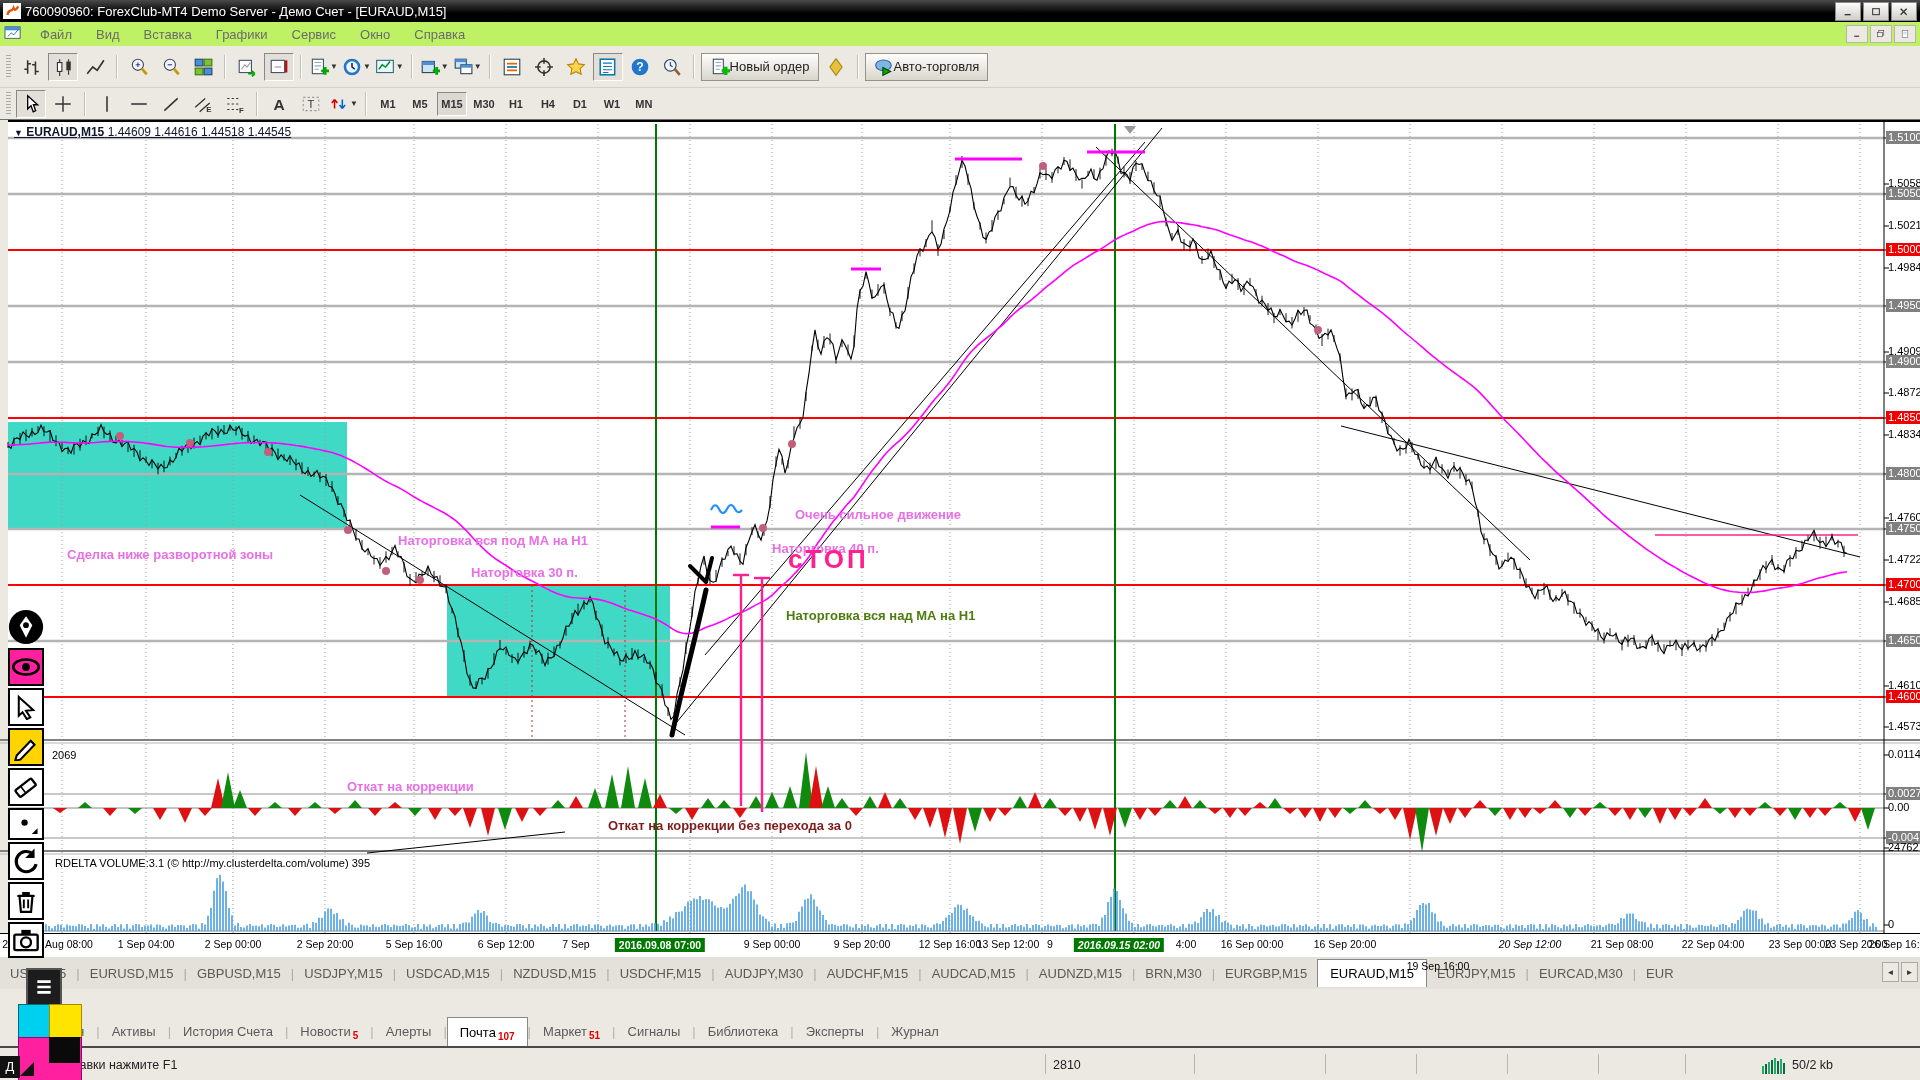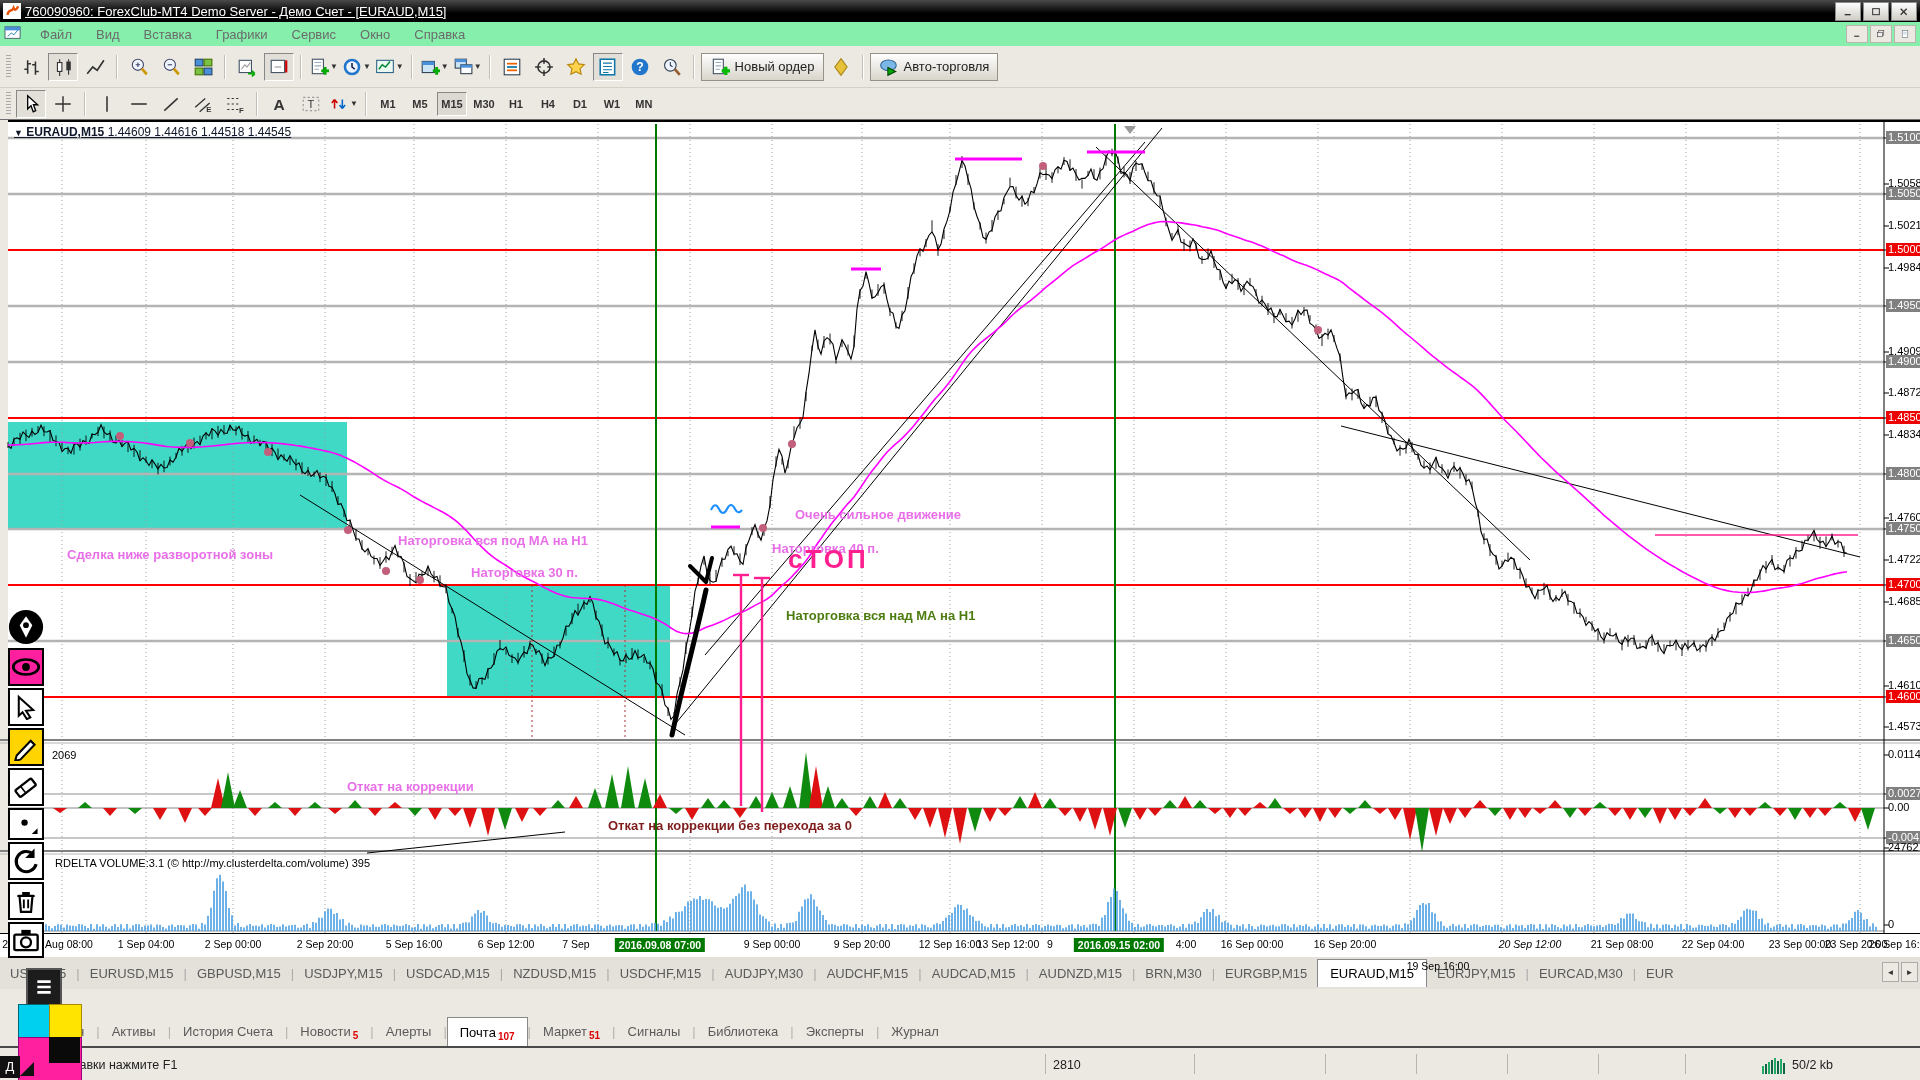--- a/index.html
+++ b/index.html
@@ -1,40 +1,40 @@
 <!DOCTYPE html>
 <html><head>
 <meta charset="utf-8">
 <style>
   html,body{margin:0;padding:0;width:1920px;height:1080px;overflow:hidden;
     font-family:"Liberation Sans","DejaVu Sans",sans-serif;background:#ece9e2;}
   #app{position:relative;width:1920px;height:1080px;}
   
   #titlebar{position:absolute;left:0;top:0;width:1920px;height:22px;
     background:linear-gradient(#4a4a4a,#000 60%);color:#fff;display:flex;align-items:center;}
-  #titlebar .ttext{font-size:13px;margin-left:4px;text-decoration:underline;}
+  #titlebar .ttext{font-size:13px;margin-left:4px;}
   .winbtns{position:absolute;right:3px;top:2px;display:flex;gap:2px;}
   .wbtn{width:24px;height:17px;background:linear-gradient(#fdfdfd,#cfcdc6);
     border:1px solid #8b8b8b;display:flex;align-items:center;justify-content:center;}
-  #menubar{position:absolute;left:0;top:22px;width:1920px;height:24px;background:#86efac;
+  #menubar{position:absolute;left:0;top:22px;width:1920px;height:24px;background:#bef264;
     border-bottom:1px solid #c9c6bf;display:flex;align-items:center;font-size:13px;color:#6b6b6b;}
   .menu-item{padding:0 12px;}
   #menuright{position:absolute;right:4px;top:25px;display:flex;gap:2px;}
   .mbtn{width:20px;height:16px;background:#ece9e2;border:1px solid #b8b5ae;
     display:flex;align-items:center;justify-content:center;}
   
   #toolbar1{position:absolute;left:0;top:46px;width:1920px;height:42px;background:#ece9e2;
     border-bottom:1px solid #d4d1ca;display:flex;align-items:center;padding-left:6px;box-sizing:border-box;}
   #toolbar2{position:absolute;left:0;top:88px;width:1920px;height:32px;background:#ece9e2;
     border-bottom:1px solid #6e6e6e;display:flex;align-items:center;padding-left:6px;box-sizing:border-box;}
   .tbtn{height:26px;min-width:28px;display:flex;align-items:center;justify-content:center;
     border:1px solid transparent;margin:0 1px;background:transparent;}
   .tbtn.active{border-color:#888 #fff #fff #888;background:#e2dfd8;}
   .tbtn .dd{font-size:8px;color:#333;margin-left:1px;}
-  .tbtn .lbl{font-size:13px;color:#222;margin-left:5px;white-space:nowrap;}
+  .tbtn .lbl{font-size:13px;color:#222;white-space:nowrap;}
   .tbtn.framed{border:1px solid #979288;background:linear-gradient(#fefefe,#d9d5cb);padding:0 8px;}
   .tsep{width:1px;height:24px;background:#c2bfb8;border-right:1px solid #fff;margin:0 5px;}
   .tgrip{width:5px;height:24px;margin-right:4px;
     background:repeating-linear-gradient(#aaa 0 1px,transparent 1px 3px);}
   .tfbtn{width:28px;height:22px;display:flex;align-items:center;justify-content:center;
     font-size:11px;font-weight:bold;color:#333;border:1px solid transparent;margin:0 1px;}
   .tfbtn.active{border-color:#888 #fff #fff #888;background:#dcd9d2;}
   
   #chartwrap{position:absolute;left:0;top:120px;width:1920px;height:836px;background:#ece9e2;}
   #plotbg{position:absolute;left:8px;top:0;width:1912px;height:813px;background:#fff;border-top:2px solid #000;}
@@ -666,21 +666,21 @@
         <div class="tlab" style="left: 325px;">2 Sep 20:00</div>
         <div class="tlab" style="left: 414px;">5 Sep 16:00</div>
         <div class="tlab" style="left: 506px;">6 Sep 12:00</div>
         <div class="tlab" style="left: 576px;">7 Sep</div>
         <div class="tlab green" style="left: 660px;">2016.09.08 07:00</div>
         <div class="tlab" style="left: 772px;">9 Sep 00:00</div>
         <div class="tlab" style="left: 862px;">9 Sep 20:00</div>
         <div class="tlab" style="left: 950px;">12 Sep 16:00</div>
         <div class="tlab" style="left: 1008px;">13 Sep 12:00</div>
         <div class="tlab" style="left: 1050px;">9</div>
-        <div class="tlab green" style="left: 1119px;">2016.09.15 02:00</div>
+        <div class="tlab green" style="left: 1119px; font-style: italic;">2016.09.15 02:00</div>
         <div class="tlab" style="left: 1186px;">4:00</div>
         <div class="tlab" style="left: 1252px;">16 Sep 00:00</div>
         <div class="tlab" style="left: 1345px;">16 Sep 20:00</div>
         <div class="tlab" style="left: 1438px; margin-top: 22px;">19 Sep 16:00</div>
         <div class="tlab" style="left: 1530px; font-style: italic;">20 Sep 12:00</div>
         <div class="tlab" style="left: 1622px;">21 Sep 08:00</div>
         <div class="tlab" style="left: 1713px;">22 Sep 04:00</div>
         <div class="tlab" style="left: 1800px;">23 Sep 00:00</div>
         <div class="tlab" style="left: 1856px;">23 Sep 20:00</div>
         <div class="tlab" style="left: 1900px;">26 Sep 16:00</div>

